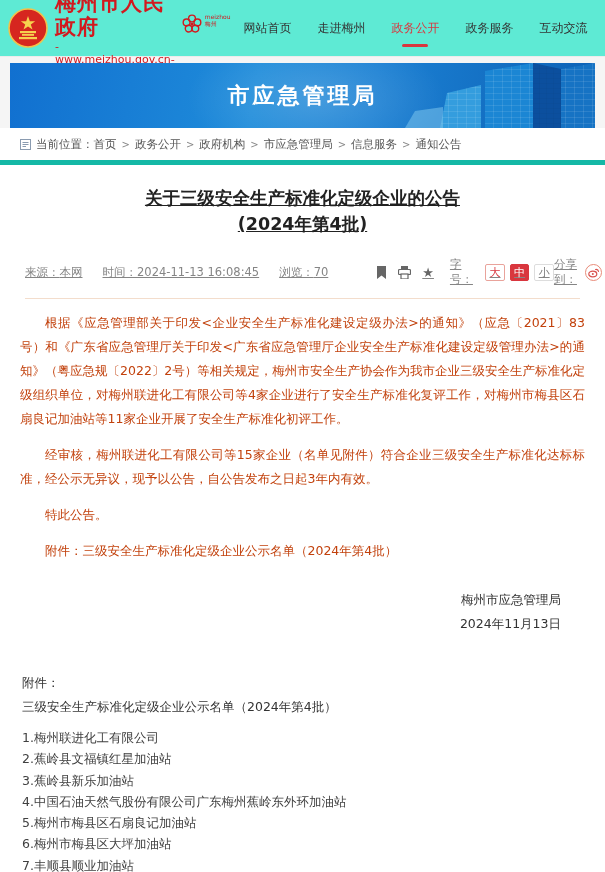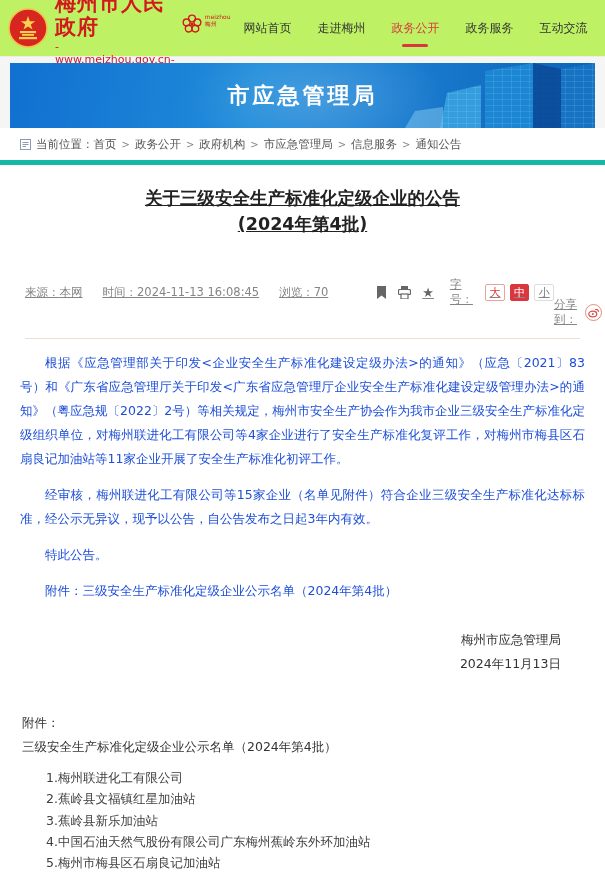--- a/index.html
+++ b/index.html
@@ -1,21 +1,21 @@
 <!DOCTYPE html>
 <html><head>
 <meta charset="utf-8">
 <style>
   * { margin:0; padding:0; box-sizing:border-box; }
   html,body { width:605px; background:#fff; font-family:"DejaVu Sans", sans-serif; }
   body { height:872px; overflow:hidden; }
 
   
   .header { height:57px; display:flex; align-items:center; padding:0 10px 0 8px;
-            background:#bef264; border-bottom:1px solid #ececec; }
+            background:#5eead4; border-bottom:1px solid #ececec; }
   .emblem { width:40px; height:40px; flex:0 0 40px; }
   .site-block { margin-left:7px; display:flex; flex-direction:column; align-items:center; }
   .site-name { font-size:21px; font-weight:bold; color:#d2191e; letter-spacing:1px; line-height:24px; }
   .site-url  { font-size:11px; color:#d2191e; margin-top:1px; }
   .seal-block { display:flex; align-items:flex-start; margin-left:6px; margin-top:-8px; }
   .seal-txt { display:flex; flex-direction:column; margin-left:2px; }
   .seal-en { font-size:6px; color:#d2191e; line-height:7px; }
   .seal-cn { font-size:6px; color:#d2191e; line-height:7px; }
   .nav { margin-left:auto; display:flex; }
   .nav-item { font-size:12px; color:#333; padding:1px 13px; position:relative; cursor:pointer;
@@ -50,39 +50,39 @@
   .meta-item { margin-right:20px; white-space:nowrap; }
   .icon-group { display:flex; align-items:center; gap:11px; margin-left:28px; }
   .tool-icon { cursor:pointer; display:inline-flex; color:#666; }
   .star-glyph { font-size:13px; line-height:13px; color:#666; }
   .fs-group { display:flex; align-items:center; margin-left:16px; gap:5px; }
   .fs-label { color:#858585; }
   .fs-btn { width:22px; height:17px; line-height:15px; text-align:center; font-size:11px;
             border:1px solid #e9a39b; border-radius:2px; color:#d9363e; background:#fff; cursor:pointer; }
   .fs-btn.active { background:#d9363e; color:#fff; border-color:#d9363e; }
   .fs-btn.small { border-color:#ddd; color:#777; }
-  .share-group { margin-left:auto; display:flex; align-items:center; gap:6px;margin-top:40px; }
+  .share-group { margin-left:auto; display:flex; align-items:center; gap:6px; }
   .share-label { color:#858585; margin-right:2px; }
   .share-icon { cursor:pointer; display:inline-flex; }
 
-  .art-body p { font-size:12.5px; color:#1d4ed8; line-height:24px; text-indent:2em;
+  .art-body p { font-size:12.5px; color:#c2410c; line-height:24px; text-indent:2em;
                 margin:12px 20px 12px 20px; text-align:justify; }
   .art-body { margin-top:6px; }
 
   .signature { text-align:right; padding-right:44px; margin-top:26px;
                font-size:12.5px; color:#333; }
   .sig-org { line-height:22px; }
   .sig-date { line-height:22px; margin-top:2px; }
 
   .attach-sec { margin:38px 0 0 22px; font-size:12.5px; color:#333; }
   .attach-head { line-height:20px; }
   .attach-title { line-height:20px; margin-top:4px; }
 
   .company-list { margin:10px 0 0 22px; }
-  .company-list p { font-size:12.5px; color:#404040; line-height:21.3px;margin-left:24px; }
+  .company-list p { font-size:12.5px; color:#404040; line-height:21.3px; }
 </style>
 </head>
 <body>
 
 <div class="header">
   <svg class="emblem" viewBox="0 0 40 40">
     <circle cx="20" cy="20" r="19" fill="#d6261f"></circle>
     <circle cx="20" cy="20" r="19" fill="none" stroke="#f2c24a" stroke-width="1.6"></circle>
     <polygon points="20,8 21.8,13.2 27.2,13.2 22.8,16.4 24.5,21.6 20,18.4 15.5,21.6 17.2,16.4 12.8,13.2 18.2,13.2" fill="#f6d24e"></polygon>
     <rect x="12" y="23" width="16" height="2.2" fill="#f6d24e"></rect>

